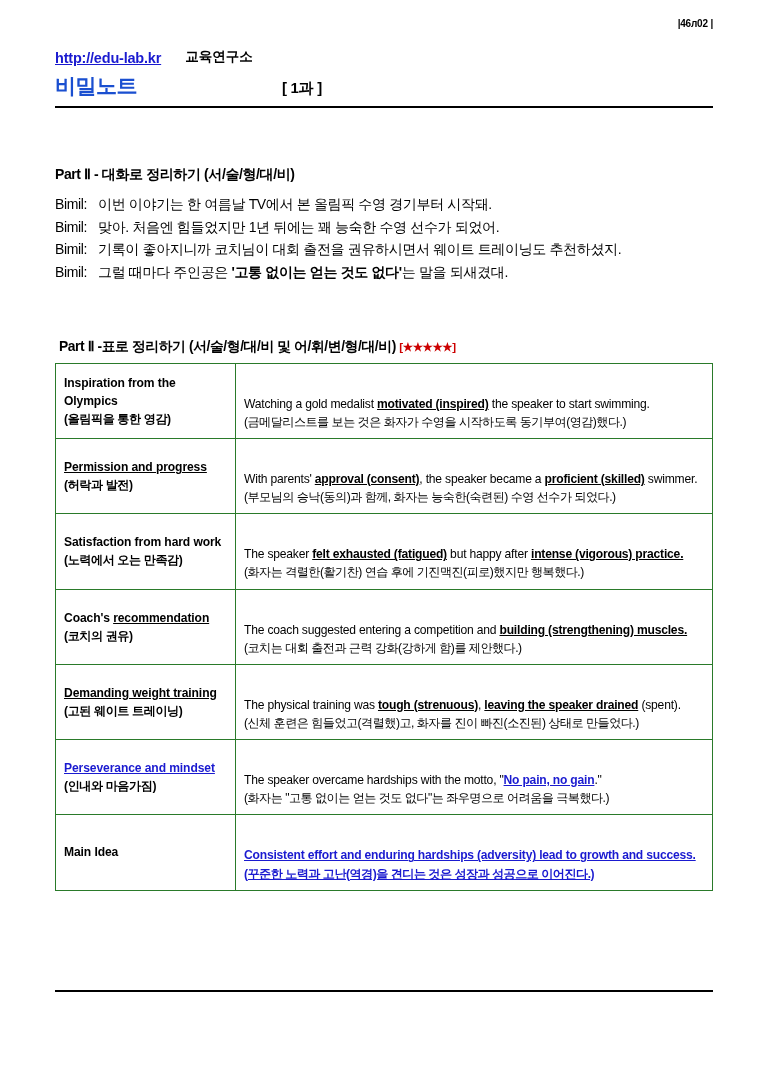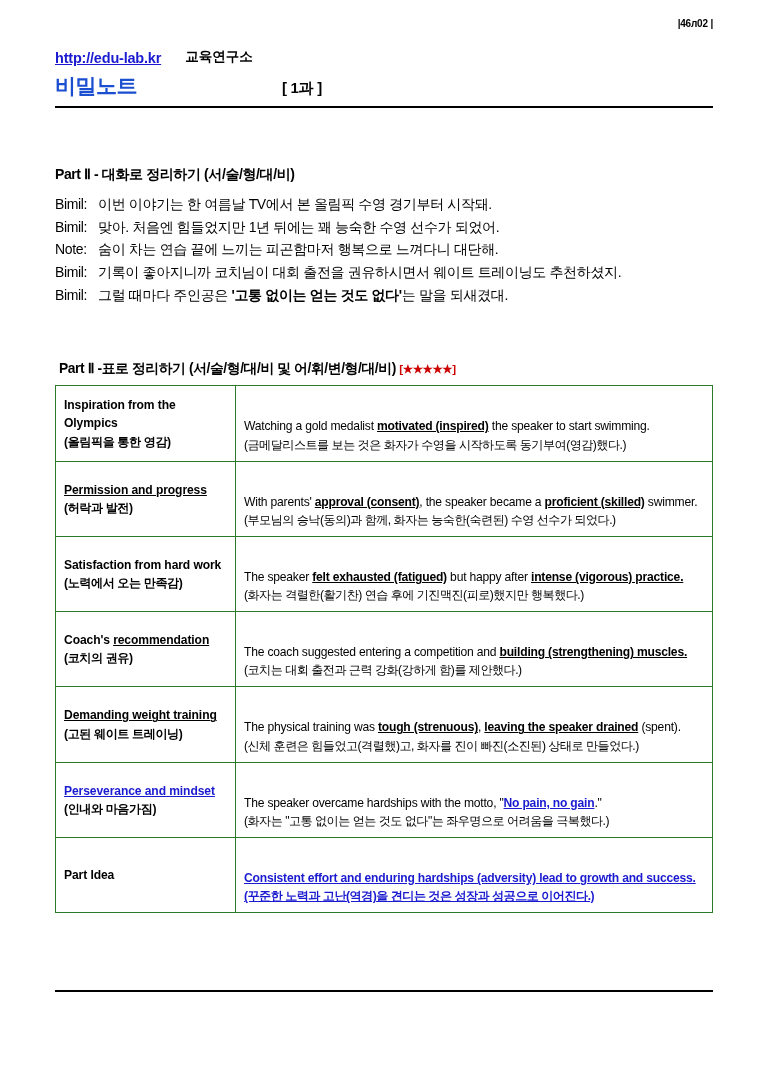--- a/index.html
+++ b/index.html
@@ -187,23 +187,20 @@
   <div class="part1">
     <div class="section-heading">Part Ⅱ - 대화로 정리하기 (서/술/형/대/비)</div>
 
     <div class="dialogue-line">
       <span class="spk">Bimil:</span><span>이번 이야기는 한 여름날 TV에서 본 올림픽 수영 경기부터 시작돼.</span>
     </div>
     <div class="dialogue-line">
       <span class="spk">Bimil:</span><span>맞아. 처음엔 힘들었지만 1년 뒤에는 꽤 능숙한 수영 선수가 되었어.</span>
     </div>
     <div class="dialogue-line">
-      <span class="spk">Note:</span><span>숨이 차는 연습 끝에 느끼는 피곤함마저 행복으로 느껴다니 대단해.</span>
-    </div>
-    <div class="dialogue-line">
       <span class="spk">Bimil:</span><span>기록이 좋아지니까 코치님이 대회 출전을 권유하시면서 웨이트 트레이닝도 추천하셨지.</span>
     </div>
     <div class="dialogue-line">
       <span class="spk">Bimil:</span><span>그럴 때마다 주인공은 </span><span class="bold-u">'고통 없이는 얻는 것도 없다'</span><span>는 말을 되새겼대.</span>
     </div>
   </div>
 
   <div class="part2">
     <div class="part2-heading">
       <span>Part Ⅱ -표로 정리하기 (서/술/형/대/비 및 어/휘/변/형/대/비)</span>
@@ -274,21 +271,21 @@
             <span class="key-ko">(인내와 마음가짐)</span>
           </td>
           <td>
             <span class="en-line"><span>The speaker overcame hardships with the motto, "</span><span class="b u blue">No pain, no gain</span><span>."</span></span>
             <span class="ko-line">(화자는 "고통 없이는 얻는 것도 없다"는 좌우명으로 어려움을 극복했다.)</span>
           </td>
         </tr>
 
         <tr>
           <td class="col-key">
-            <span class="key-en">Part Idea</span>
+            <span class="key-en">Main Idea</span>
           </td>
           <td>
             <span class="en-line b u blue">Consistent effort and enduring hardships (adversity) lead to growth and success.</span>
             <span class="ko-line b u blue">(꾸준한 노력과 고난(역경)을 견디는 것은 성장과 성공으로 이어진다.)</span>
           </td>
         </tr>
       </tbody>
     </table>
   </div>
 

